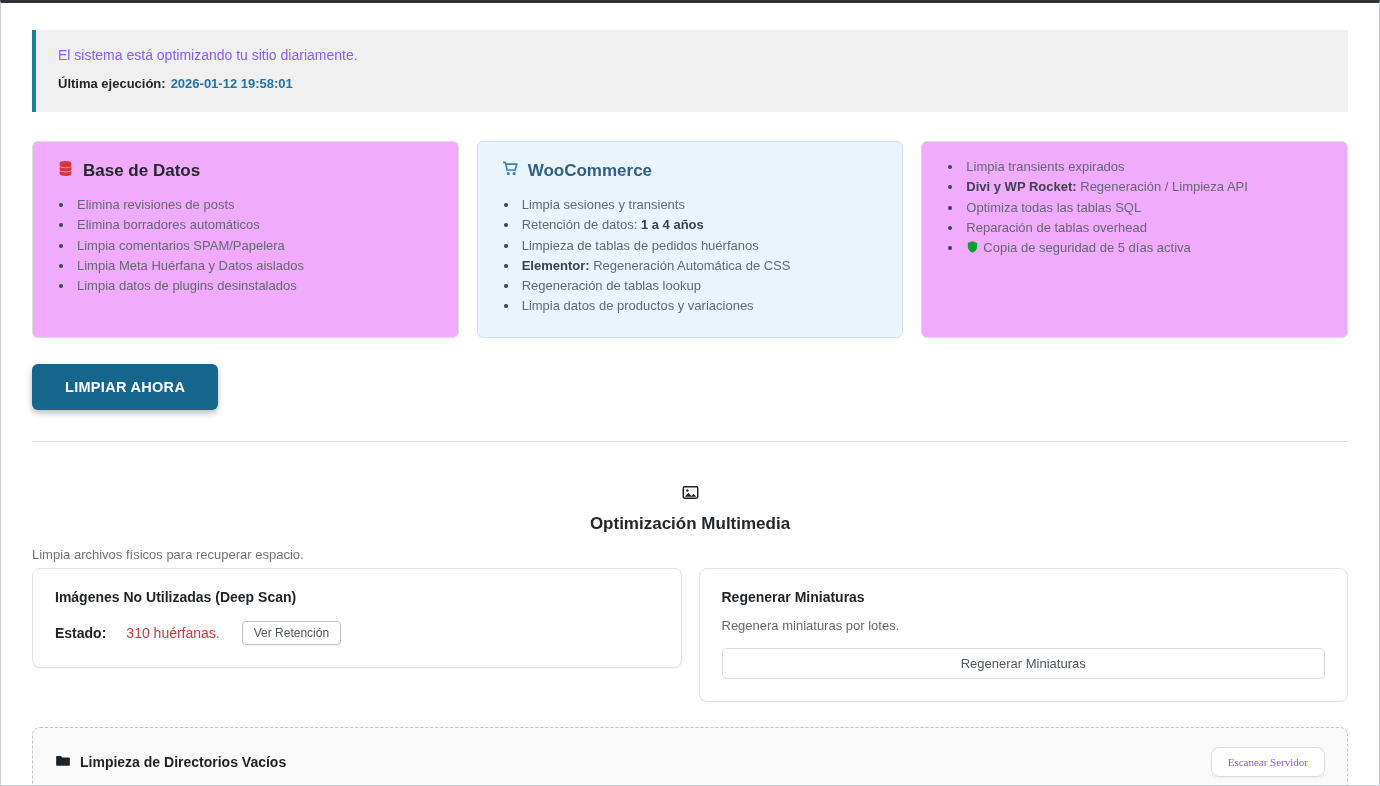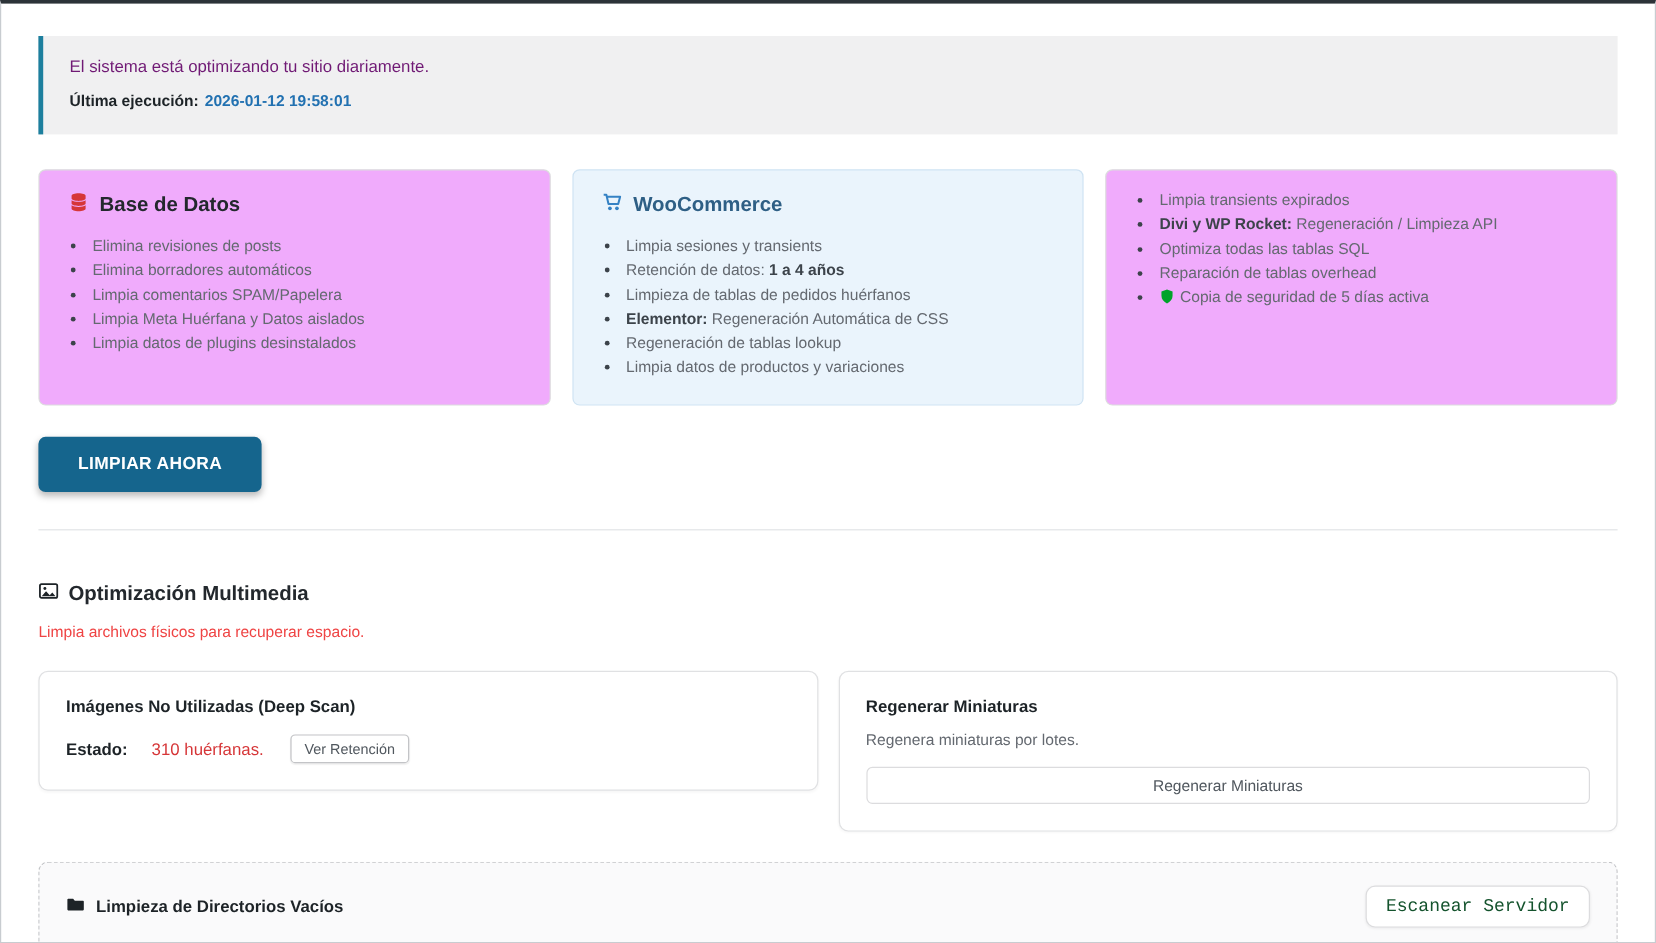--- a/index.html
+++ b/index.html
@@ -18,21 +18,21 @@
     border-right:1px solid #c8ccd0;
     border-bottom:1px solid #c8ccd0;
     padding:27px 31px 0 31px;
   }
   
   .notice {
     background:#f0f0f1;
     border-left:4px solid #1d7f9e;
     padding:17px 20px 21px 22px;
   }
-  .notice-msg { font-size:14px; color:#701a75; margin:0 0 13px 0; }
+  .notice-msg { font-size:14px; color:#8b5cf6; margin:0 0 13px 0; }
   .notice-last { font-size:13px; font-weight:bold; color:#1d2327; }
   .notice-date { color:#2271b1; margin-left:5px; font-weight:bold; }
   
   .cards {
     display:grid; grid-template-columns:1fr 1fr 1fr; gap:18px;
     margin-top:29px;
   }
   .card {
     background:#f0abfc;
     border:1px solid #dcdcde;
@@ -64,26 +64,26 @@
     border:none; border-radius:6px;
     padding:15px 33px;
     box-shadow:0 3px 6px rgba(0,0,0,.28);
     cursor:pointer;
   }
   .divider { border:none; border-top:1px solid #e2e4e7; margin:31px 0 0 0; }
   
   .section-head {
     margin-top:42px;
     display:flex; align-items:center; gap:8px;
-    font-size:17px; font-weight:600; color:#23282d;
-  }
-  .section-sub { margin-top:13px; font-size:13px; color:#ef4444; }
+    font-size:17px; font-weight:600; color:#23282d;flex-direction:column;
+  }
+  .section-sub { margin-top:13px; font-size:13px; color:#737373; }
   .media-grid {
     display:grid; grid-template-columns:1fr 1fr; gap:17px;
-    margin-top:25px; align-items:start;
+    margin-top:6px; align-items:start;
   }
   .media-card {
     background:#fff;
     border:1px solid #e0e1e3;
     border-radius:8px;
     padding:20px 22px 22px 22px;
     box-shadow:0 1px 2px rgba(0,0,0,.03);
   }
   .media-title { font-size:14px; font-weight:bold; color:#1d2327; }
   .status-row { margin-top:16px; display:flex; align-items:center; gap:20px; font-size:14px; }
@@ -113,23 +113,23 @@
     background:#fafafb;
     padding:19px 22px;
     min-height:140px;
   }
   .dashed-head { display:flex; justify-content:space-between; align-items:center; }
   .dashed-title {
     display:flex; align-items:center; gap:9px;
     font-size:14px; font-weight:bold; color:#1d2327;
   }
   .btn-scan {
-    font-family:Liberation Mono, monospace;
+    font-family:Liberation Serif, serif;
     background:#fff; border:1px solid #dcdcde; border-radius:8px;
-    padding:8px 16px; font-size:15px; color:#14532d;
+    padding:8px 16px; font-size:11px; color:#8b5cf6;
     box-shadow:0 1px 2px rgba(0,0,0,.05);
     cursor:pointer;
   }
   .dashed-desc { margin-top:16px; font-size:13px; color:#646970; }
 </style>
 </head>
 <body>
 
 <div class="frame">
 

